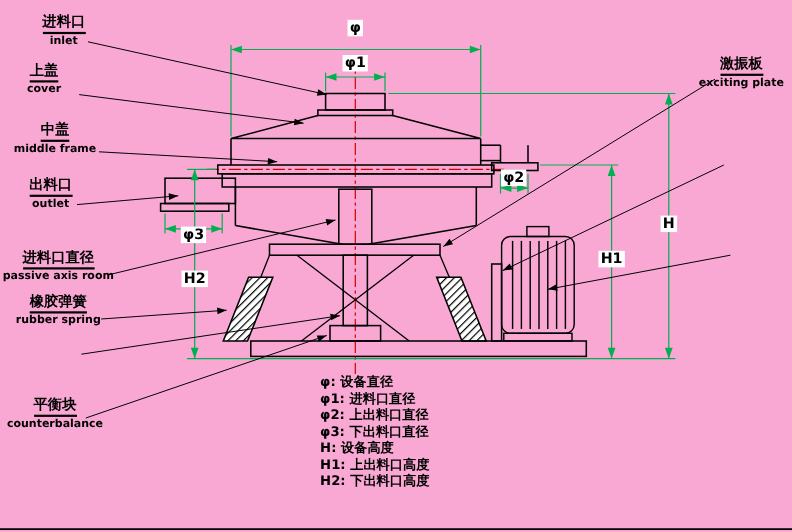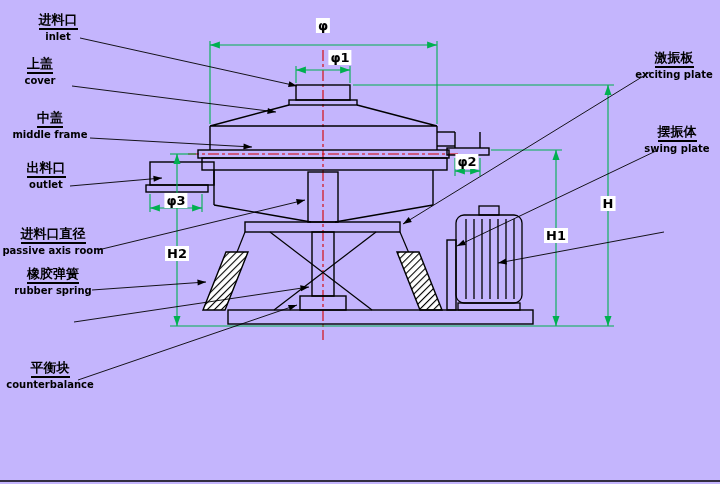--- a/index.html
+++ b/index.html
@@ -1,16 +1,16 @@
 <!DOCTYPE html>
 <html><head>
 <meta charset="utf-8">
 <style>
   html,body{margin:0;padding:0;background:#fff;}
-  .stage{position:relative;width:720px;height:484px;background:#c4b5fd;
+  .stage{position:relative;width:720px;height:484px;background:#f9a8d4;
          font-family:"DejaVu Sans",sans-serif;overflow:hidden;}
   .stage svg{position:absolute;left:0;top:0;}
   .label{position:absolute;text-align:center;color:#000;line-height:1.1;}
   .label .zh{display:inline-block;font-size:13px;font-weight:bold;
              border-bottom:2px solid #000;padding-bottom:1px;white-space:nowrap;}
   .label .en{display:block;font-size:10px;font-weight:bold;white-space:nowrap;margin-top:1px;}
   .dim{position:absolute;transform:translateX(-50%);font-size:13px;font-weight:bold;
        color:#000;background:#fff;padding:0 2px;white-space:nowrap;z-index:3;}
   .legend{position:absolute;left:291px;top:340px;color:#000;z-index:3;}
   .legend div{font-size:12px;font-weight:bold;line-height:15px;white-space:nowrap;}
@@ -185,27 +185,32 @@
   </div>
   <div class="label" style="left:0px;top:358px;width:100px">
     <span class="zh">平衡块</span>
     <span class="en">counterbalance</span>
   </div>
 
   <div class="label" style="left:630px;top:48px;width:88px">
     <span class="zh">激振板</span>
     <span class="en">exciting plate</span>
   </div>
-  <div class="label" style="left:636px;top:122px;width:82px">
-    <span class="zh">摆振体</span>
-    <span class="en">swing plate</span>
-  </div>
 
   <span class="dim" style="left:323px;top:18px">φ</span>
-  <span class="dim" style="left:340px;top:50px">φ1</span>
+  <span class="dim" style="left:323px;top:50px">φ1</span>
   <span class="dim" style="left:467px;top:154px">φ2</span>
-  <span class="dim" style="left:176px;top:193px">φ3</span>
+  <span class="dim" style="left:176px;top:206px">φ3</span>
   <span class="dim" style="left:608px;top:196px">H</span>
   <span class="dim" style="left:556px;top:228px">H1</span>
   <span class="dim" style="left:177px;top:246px">H2</span>
 
+  <div class="legend">
+    <div>φ: 设备直径</div>
+    <div>φ1: 进料口直径</div>
+    <div>φ2: 上出料口直径</div>
+    <div>φ3: 下出料口直径</div>
+    <div>H: 设备高度</div>
+    <div>H1: 上出料口高度</div>
+    <div>H2: 下出料口高度</div>
+  </div>
 
 </div>
 
 </body></html>

